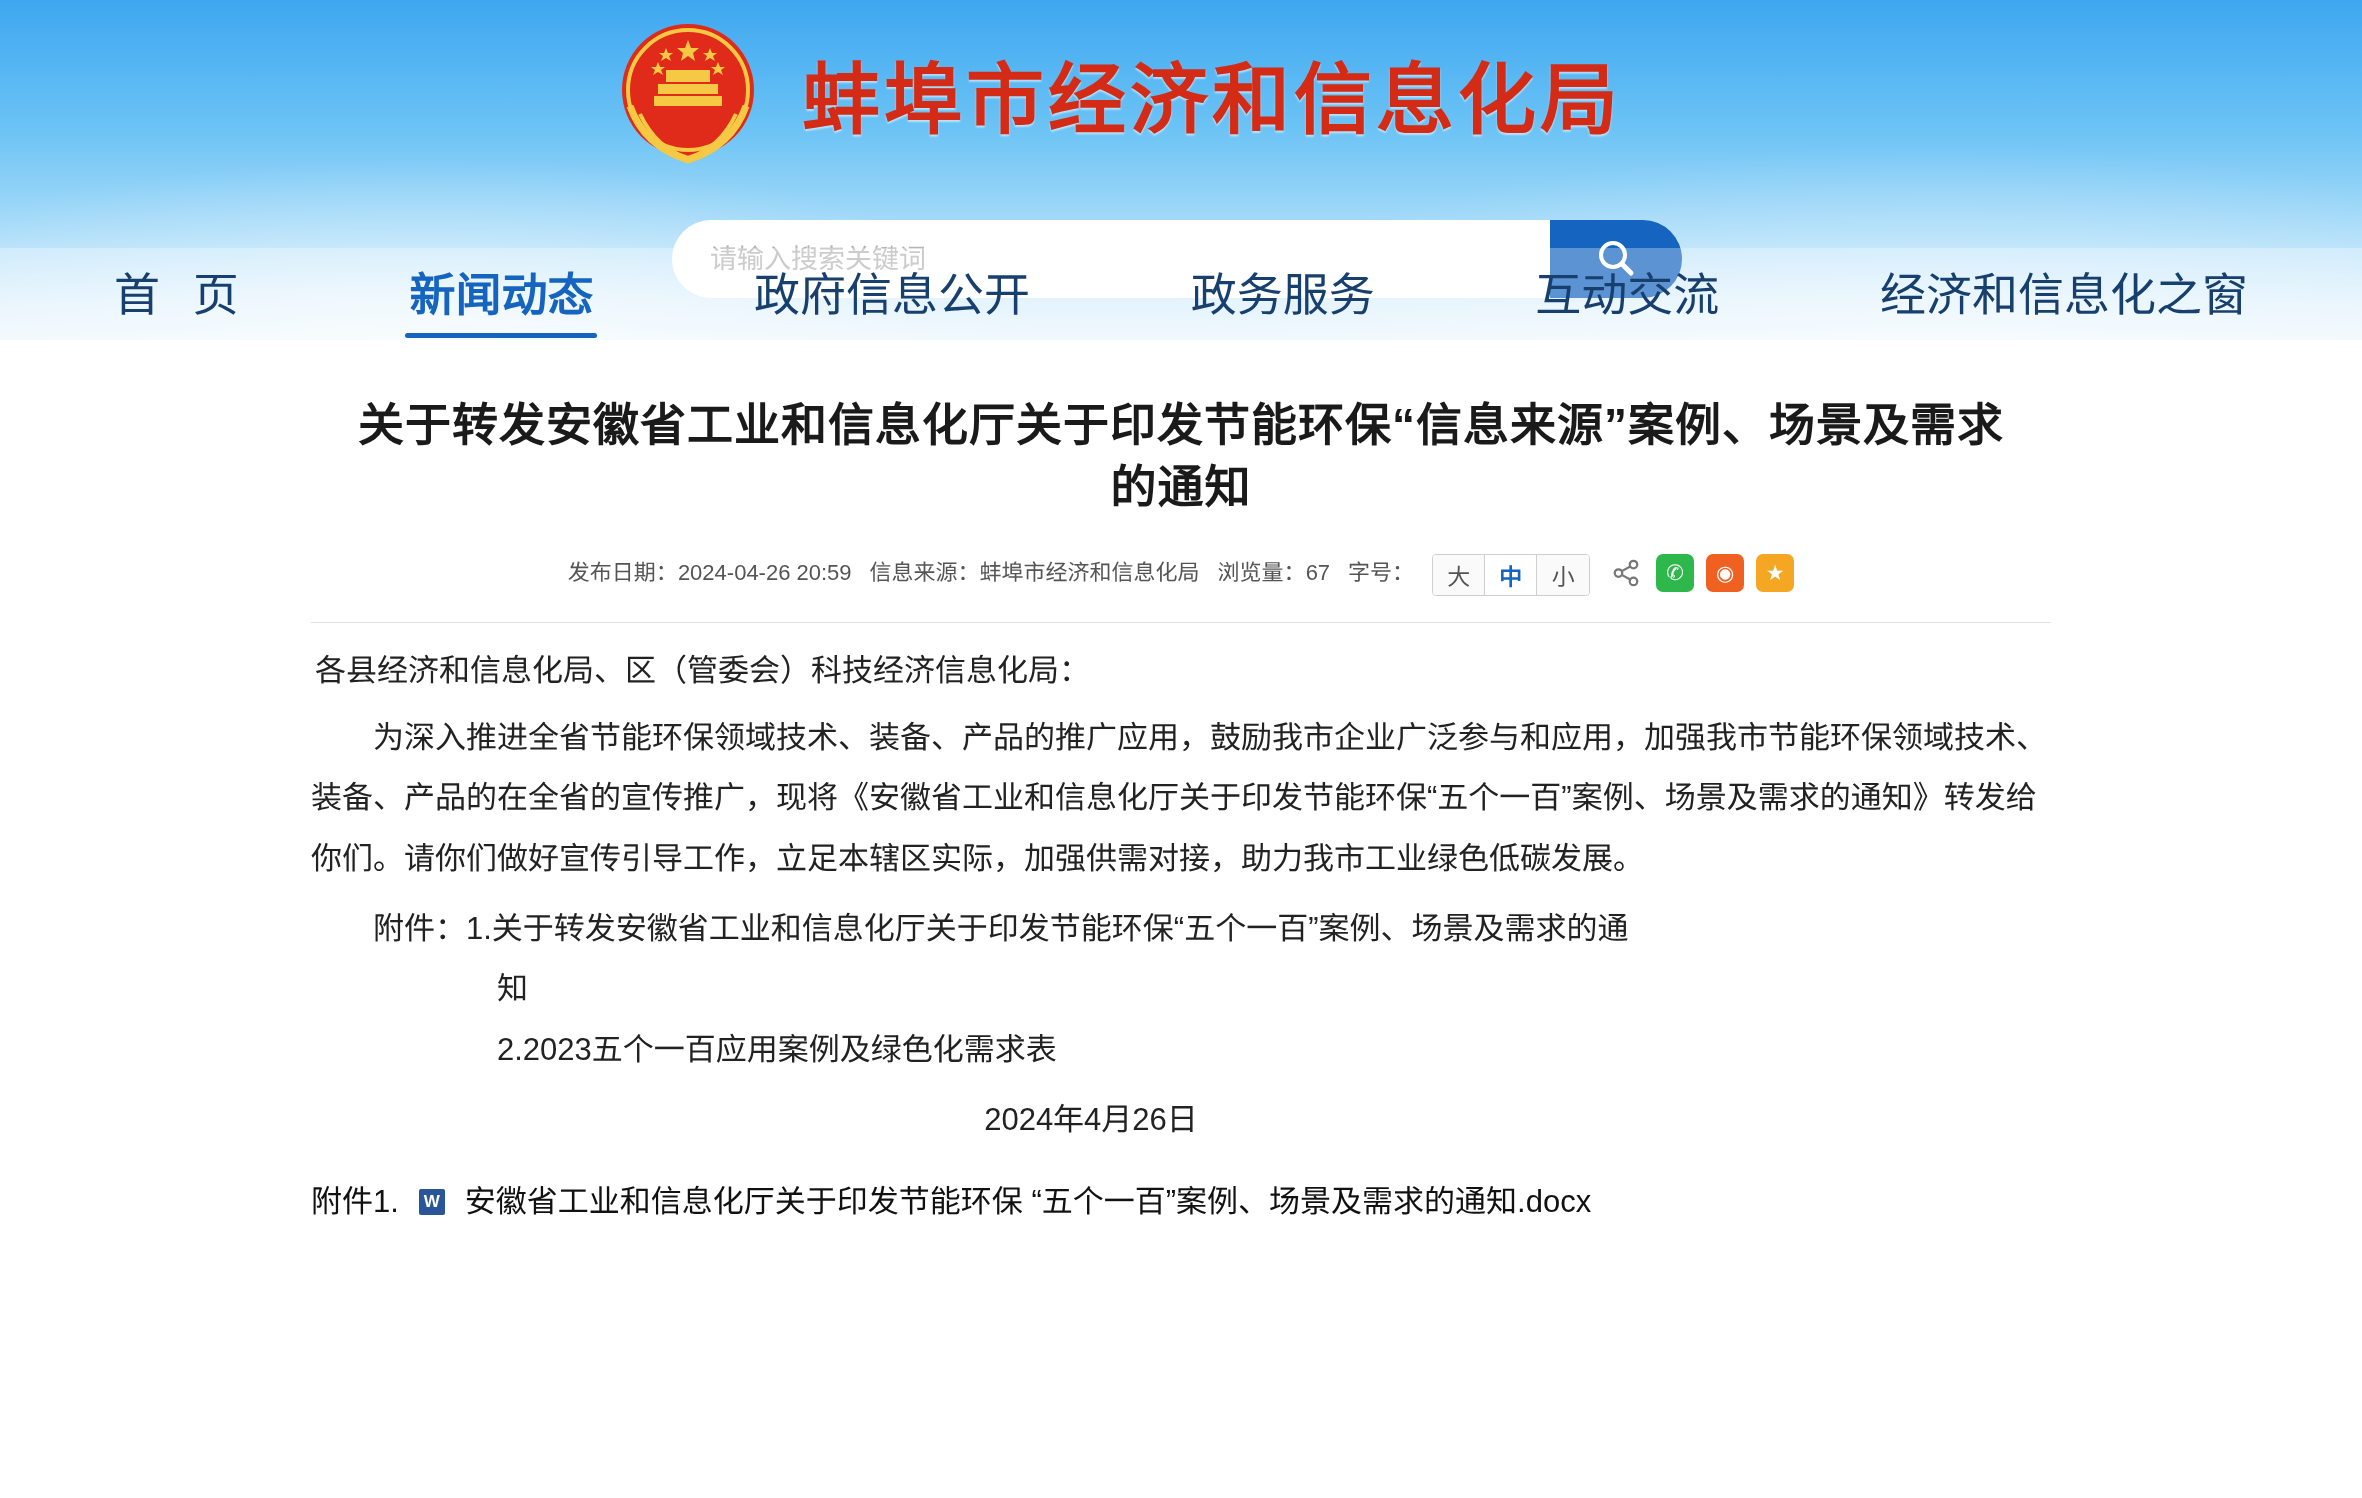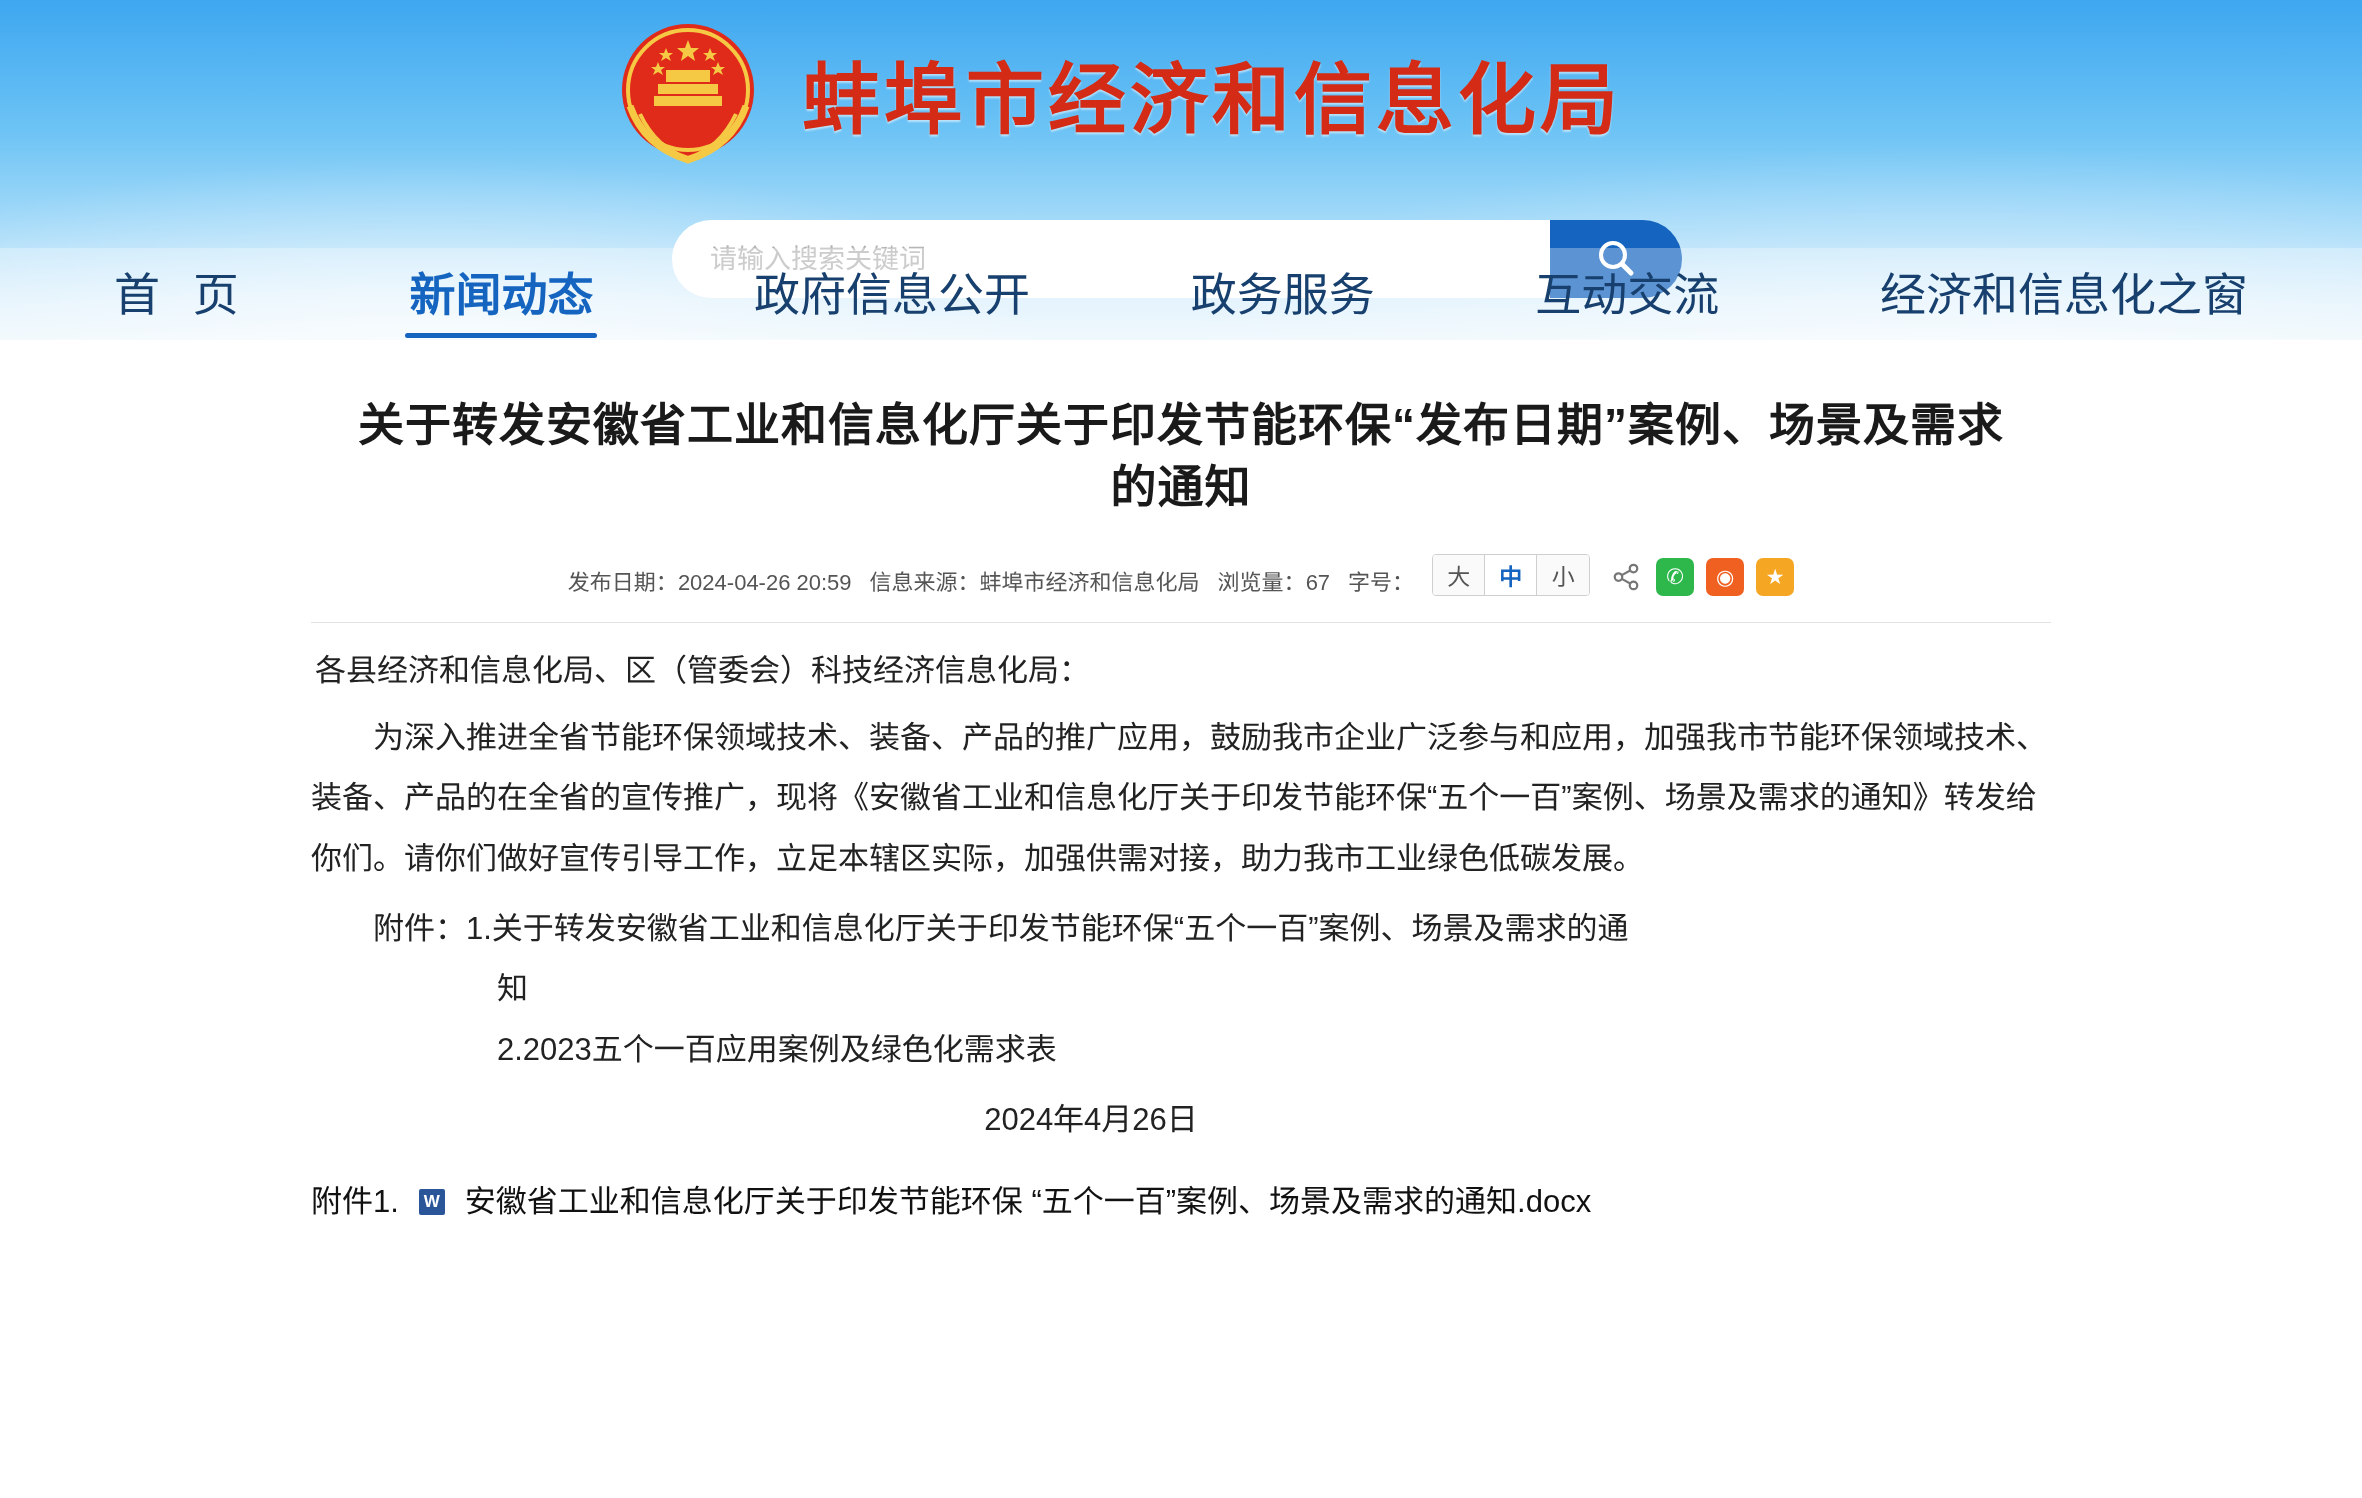--- a/index.html
+++ b/index.html
@@ -152,21 +152,21 @@
     font-size: 46px;
     font-weight: bold;
     color: #1a1a1a;
     text-align: center;
     line-height: 1.35;
     padding: 18px 30px 6px 30px;
     letter-spacing: 1px;
   }
   .meta {
     display: flex;
-    align-items: flex-end;
+    align-items: flex-start;
     justify-content: center;
     gap: 18px;
     font-size: 22px;
     color: #555;
     padding: 30px 0 26px 0;
     border-bottom: 1px solid #e2e2e2;
   }
   .meta-item { white-space: nowrap; }
   .fontsize-group {
     display: flex;
@@ -291,21 +291,21 @@
     <div class="nav-item">政府信息公开</div>
     <div class="nav-item">政务服务</div>
     <div class="nav-item">互动交流</div>
     <div class="nav-item">经济和信息化之窗</div>
   </div>
 </div>
 
 <div class="page">
   <div class="content">
 
-    <div class="doc-title">关于转发安徽省工业和信息化厅关于印发节能环保“发布日期”案例、场景及需求的通知</div>
+    <div class="doc-title">关于转发安徽省工业和信息化厅关于印发节能环保“信息来源”案例、场景及需求的通知</div>
 
     <div class="meta">
       <span class="meta-item">
         <span>发布日期：</span><span>2024-04-26 20:59</span>
       </span>
       <span class="meta-item">
         <span>信息来源：</span><span>蚌埠市经济和信息化局</span>
       </span>
       <span class="meta-item">
         <span>浏览量：</span><span>67</span>

